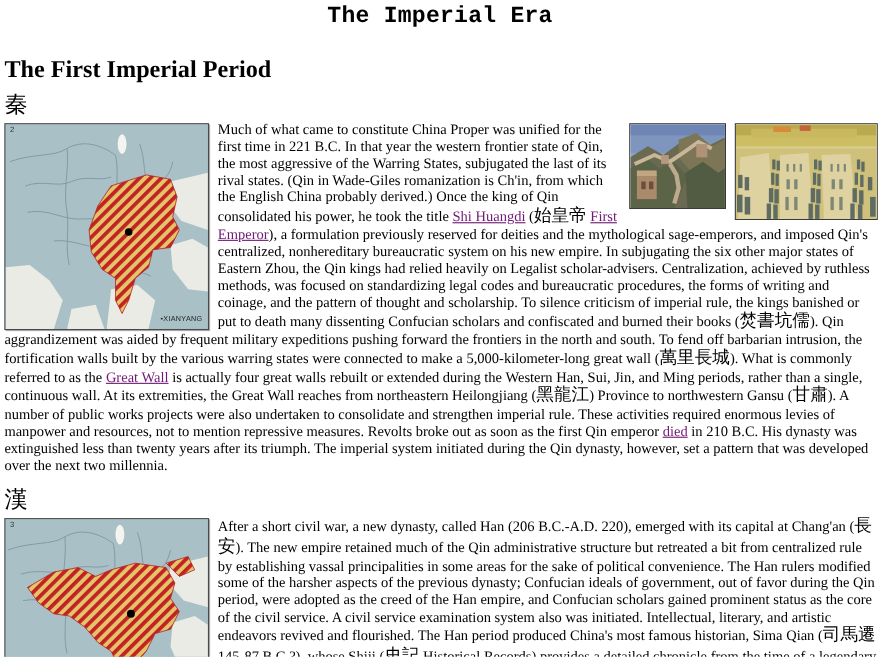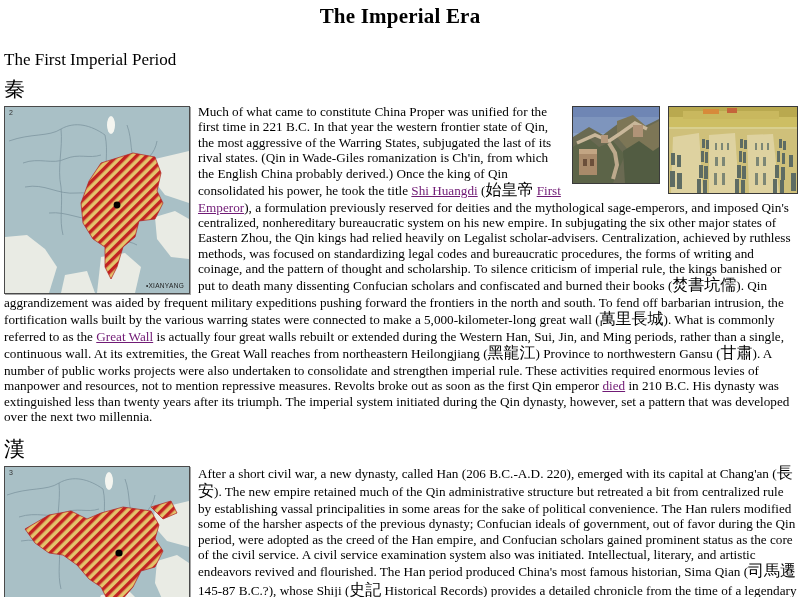--- a/index.html
+++ b/index.html
@@ -21,24 +21,25 @@
     width: 800px;
     padding: 0;
   }
   h1.page-title {
     text-align: center;
     font-size: 21px;
     font-weight: bold;
     margin: 4px 0 0 0;
     padding: 0;
     letter-spacing: 0.2px;
+    font-family: Liberation Mono, monospace;
   }
   h2.section-title {
-    font-size: 17px;
-    font-weight: normal;
+    font-size: 22px;
+    font-weight: bold;
     margin: 22px 0 0 4px;
     padding: 0;
   }
   .cjk-head {
     font-family: "DejaVu Sans", sans-serif;
     font-size: 21px;
     line-height: 1;
     margin: 9px 0 0 4px;
     padding: 0;
     color: #000;

